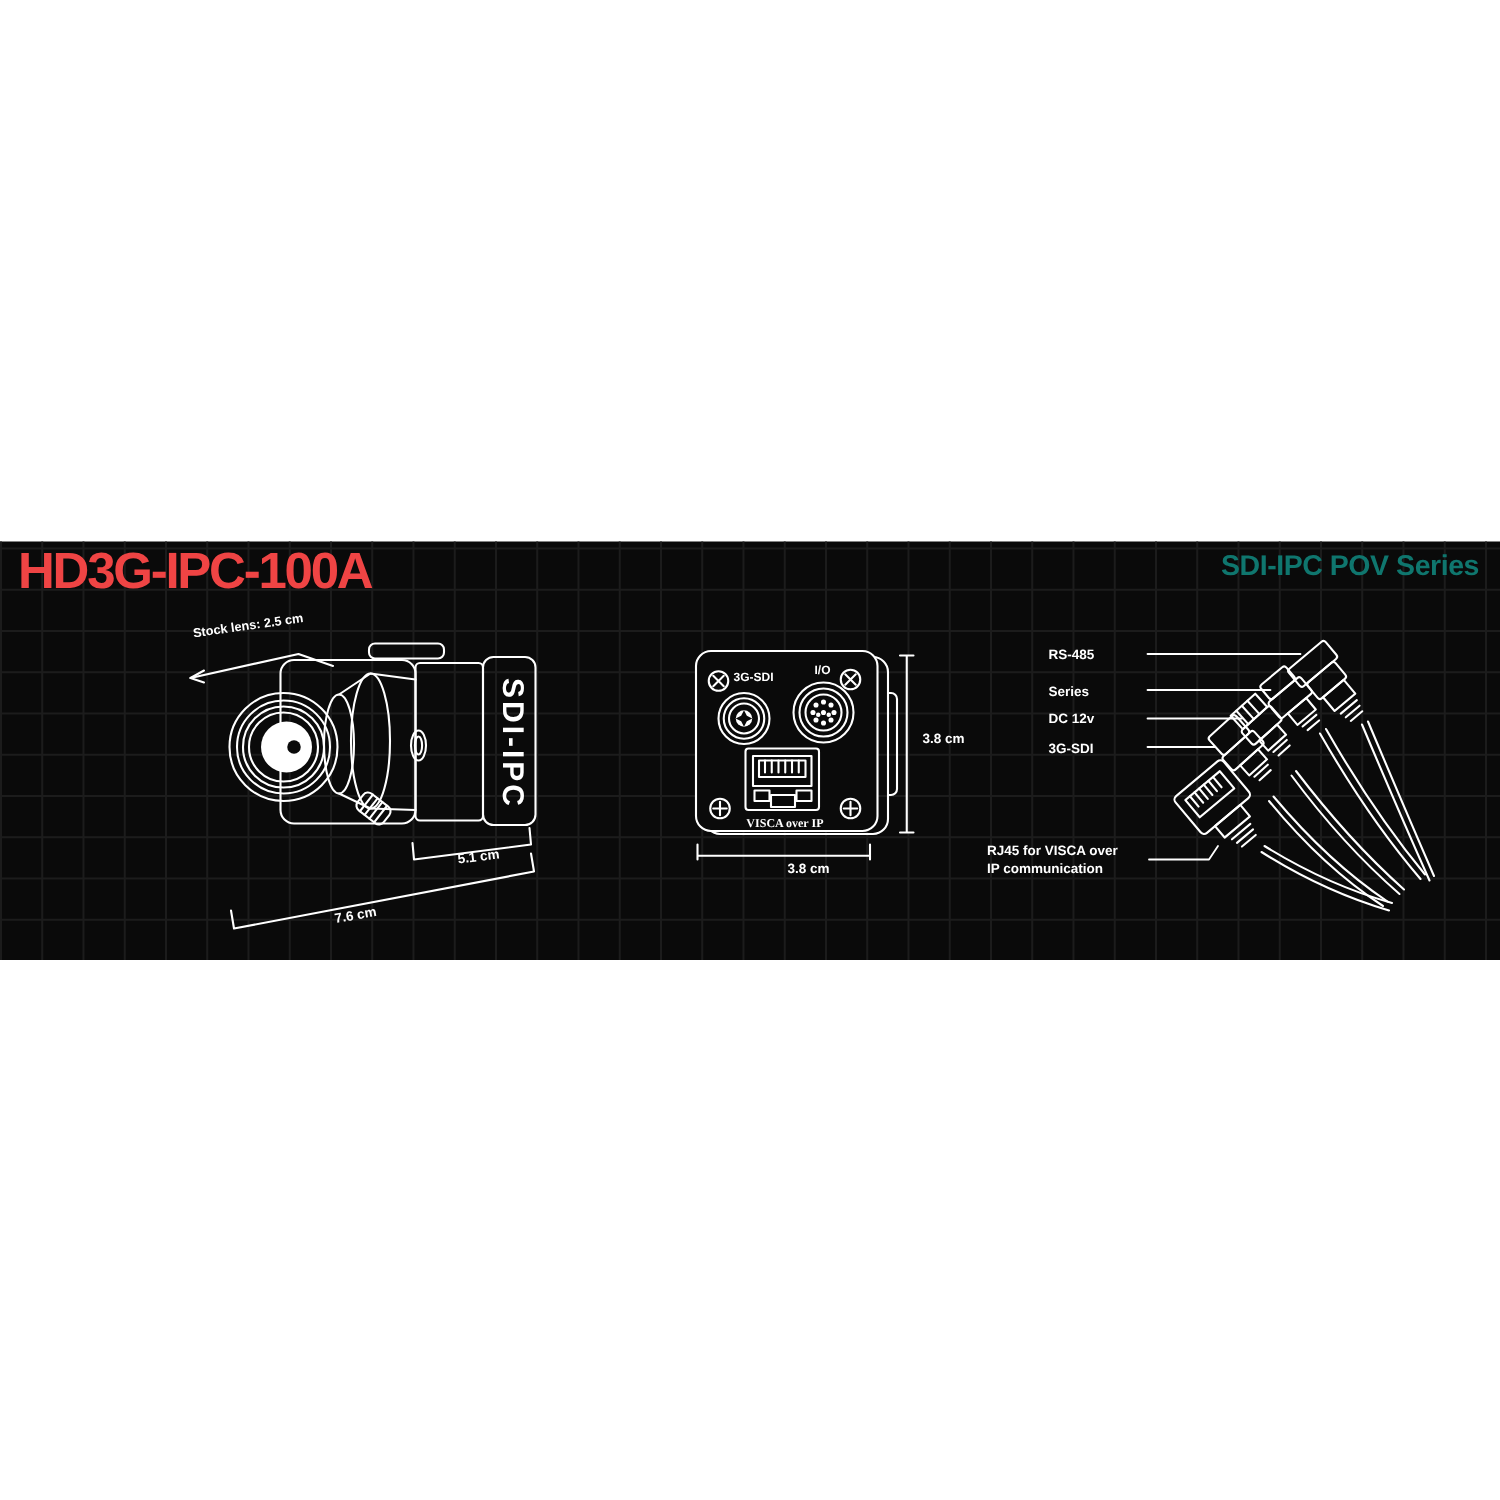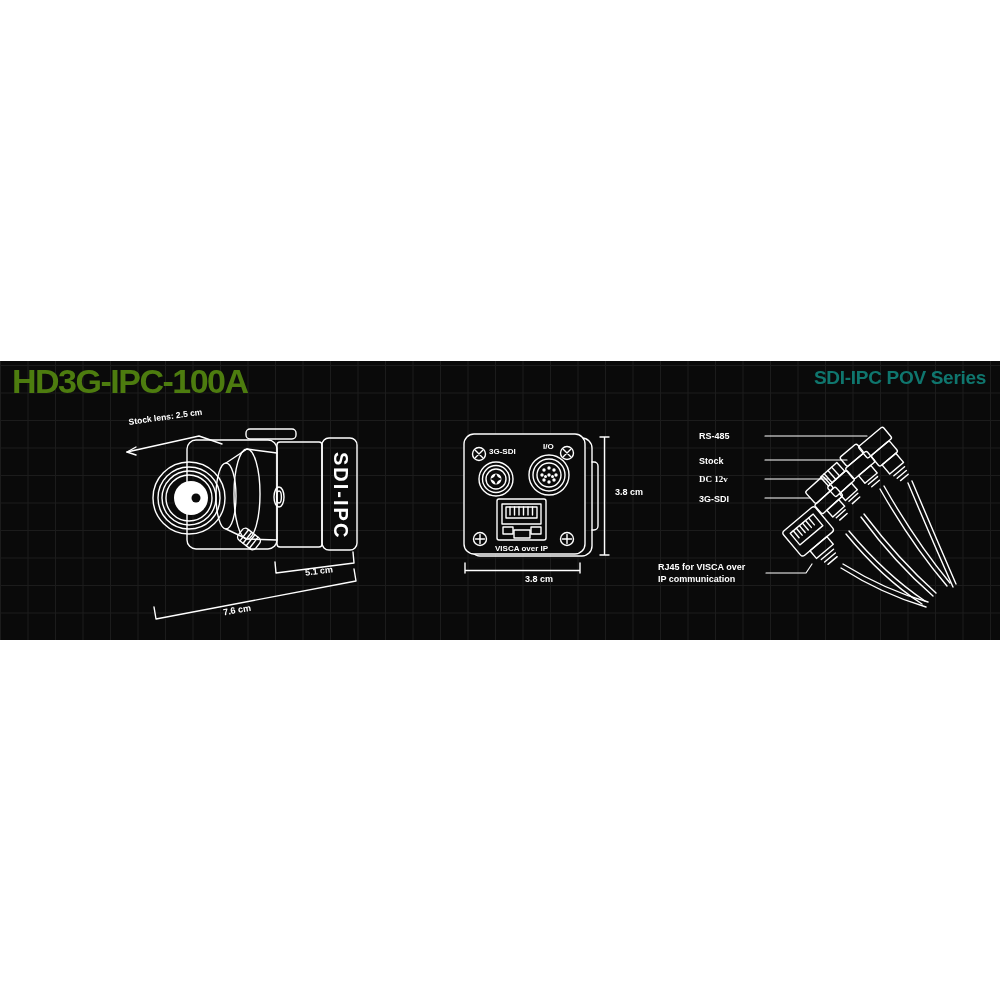--- a/index.html
+++ b/index.html
@@ -6,39 +6,39 @@
   .page{position:relative;width:1000px;height:1000px;background:#ffffff;overflow:hidden;
         font-family:"Liberation Sans","DejaVu Sans",sans-serif;}
   .band{position:absolute;left:0;top:361px;width:1000px;height:279px;background-color:#0a0a0a;
         background-image:linear-gradient(#1c1c1c 1px,transparent 1px),
                          linear-gradient(90deg,#1c1c1c 1px,transparent 1px);
         background-size:27.5px 27.5px;background-position:0px 4px;}
   .stage{position:absolute;left:0;top:0;width:1000px;height:1000px;}
   .art{position:absolute;left:0;top:0;}
   .lbl{position:absolute;color:#ffffff;font-weight:700;white-space:nowrap;}
   .title{position:absolute;left:12px;top:364px;font-size:34px;line-height:1;font-weight:800;
-         color:#4d7c0f;letter-spacing:-1.5px;}
+         color:#ef4444;letter-spacing:-1.5px;}
   .series{position:absolute;right:14px;top:367px;font-size:19px;font-weight:700;color:#0f766e;
           letter-spacing:-0.3px;}
   .stock-lens{left:128px;top:417px;font-size:8.5px;transform:rotate(-8deg);transform-origin:0 0;}
   .brand-vert{left:352px;top:452px;font-size:20px;letter-spacing:2px;transform:rotate(90deg);
               transform-origin:0 0;}
   .dim{font-size:9px;}
   .dim-51{left:293px;top:566px;width:52px;text-align:center;transform:rotate(-7deg);}
   .dim-76{left:208px;top:605px;width:58px;text-align:center;transform:rotate(-10deg);}
   .dim-38r{left:615px;top:487px;}
   .dim-38b{left:498px;top:574px;width:82px;text-align:center;}
   .panel-lbl{font-size:8px;}
   .p-sdi{left:489px;top:447px;}
   .p-io{left:543px;top:442px;}
-  .p-rj45{left:495px;top:544px;width:54px;text-align:left;}
+  .p-rj45{left:495px;top:544px;width:54px;text-align:right;font-family:Liberation Serif, serif;}
   .cable-lbl{width:58px;text-align:left;font-size:9px;}
   .cl-0{left:699px;top:431px;}
   .cl-1{left:699px;top:456px;}
-  .cl-2{left:699px;top:474px;font-family:Liberation Serif, serif;}
+  .cl-2{left:699px;top:474px;}
   .cl-3{left:699px;top:494px;}
   .rj45-note{position:absolute;left:658px;top:561px;width:124px;color:#fff;
              font-weight:700;font-size:9px;line-height:12px;}
 </style>
 </head>
 <body>
 
 <div class="page">
 
   <div class="band"></div>
@@ -208,21 +208,21 @@
     <div class="lbl dim dim-51">5.1 cm</div>
     <div class="lbl dim dim-76">7.6 cm</div>
 
     <div class="lbl panel-lbl p-sdi">3G-SDI</div>
     <div class="lbl panel-lbl p-io">I/O</div>
     <div class="lbl panel-lbl p-rj45">VISCA over IP</div>
     <div class="lbl dim dim-38r">3.8 cm</div>
     <div class="lbl dim dim-38b">3.8 cm</div>
 
     <div class="lbl cable-lbl cl-0">RS-485</div>
-    <div class="lbl cable-lbl cl-1">Stock</div>
+    <div class="lbl cable-lbl cl-1">Series</div>
     <div class="lbl cable-lbl cl-2">DC 12v</div>
     <div class="lbl cable-lbl cl-3">3G-SDI</div>
 
     <div class="rj45-note">
       <div>RJ45 for VISCA over</div>
       <div>IP communication</div>
     </div>
   </div>
 
 </div>

